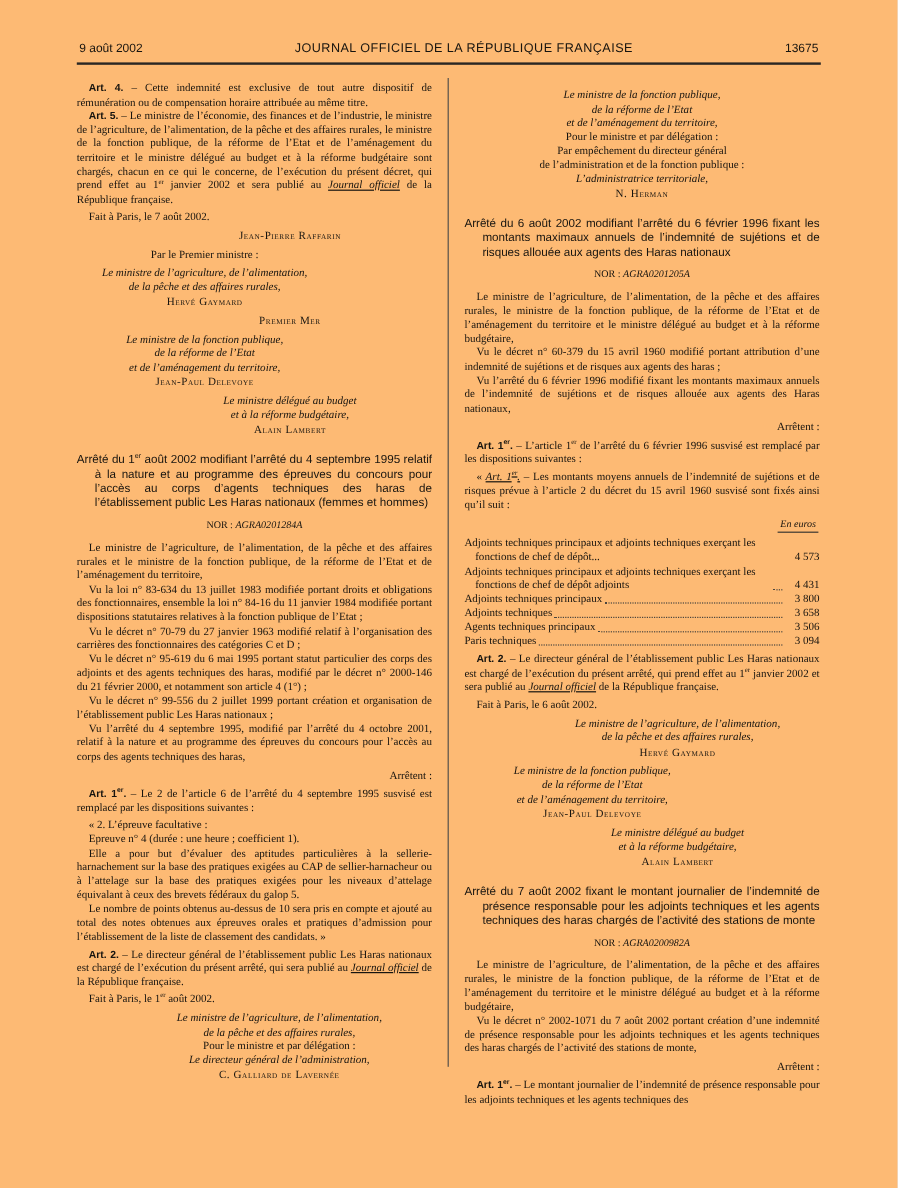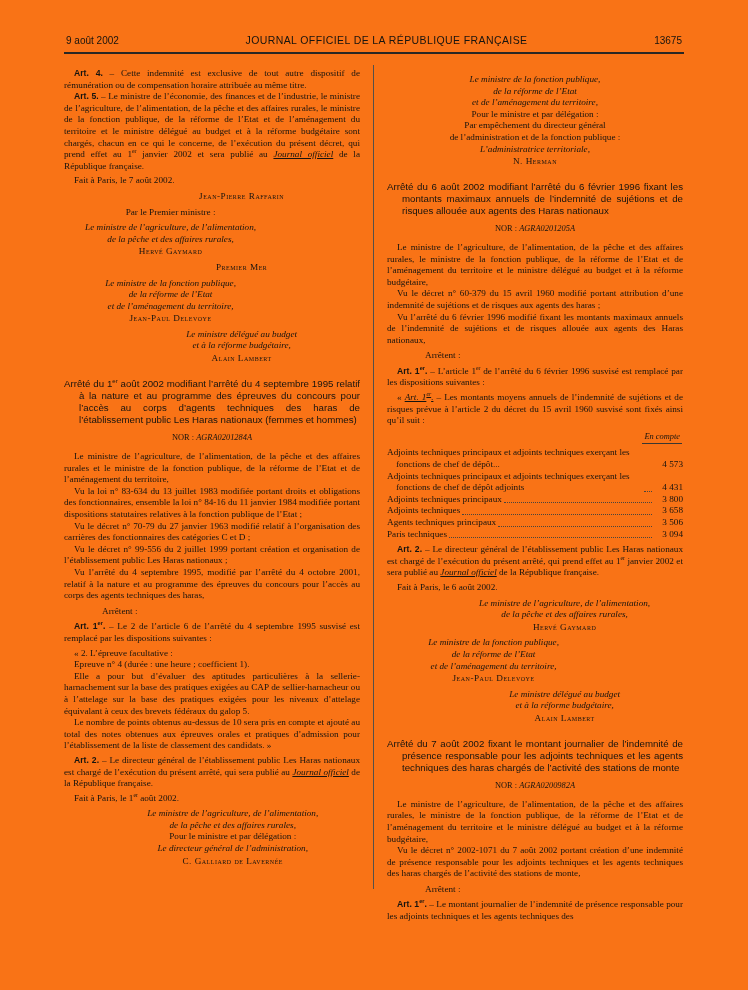--- a/index.html
+++ b/index.html
@@ -1,31 +1,31 @@
 <!DOCTYPE html>
 <html lang="fr"><head>
 <meta charset="utf-8">
 <style>
   * { margin:0; padding:0; box-sizing:border-box; }
   html,body { background:#e9e7e2; }
   body { width:748px; height:990px; font-family:"Liberation Serif", serif; color:#17140f; }
-  .page { position:relative; width:748px; height:990px; background:#f97316; padding:34px 64px 4px 64px; overflow:hidden; }
+  .page { position:relative; width:748px; height:990px; background:#fdba74; padding:34px 64px 4px 64px; overflow:hidden; }
 
   .hdr { display:flex; justify-content:space-between; align-items:flex-end;
          font-family:"Liberation Sans", sans-serif; font-size:10px; padding:0 2px 6px 2px; }
   .hdr .jtitle { font-size:10.5px; letter-spacing:.4px; }
   .hrule { border-top:2.5px solid #2a2724; margin-bottom:9px; }
 
   .cols { display:flex; align-items:stretch; }
   .col { width:296px; font-size:9.2px; line-height:11.6px; text-align:justify; padding-top:5px; }
   .divider { width:1px; background:#55504a; margin:2px 13px 34px 13px; }
 
   .para { text-indent:10px; }
   .fait { margin:3px 0 3px 0; }
-  .arretent { text-align:left; text-indent:38px; margin:4px 0; }
+  .arretent { text-align:right; text-indent:38px; margin:4px 0; }
 
   .heading { font-family:"Liberation Sans", sans-serif; font-weight:normal;
              font-size:9.7px; line-height:12.2px; text-align:justify;
              padding-left:15px; text-indent:-15px; margin-top:13px; }
   .nor { text-align:center; text-indent:0; font-size:8.4px; margin:6px 0 7px 0; }
   .nor-val { font-style:italic; }
 
   .sigblock { margin-top:4px; text-align:center; }
   .sb-left  { width:72%; margin-right:auto; }
   .sb-right { width:80%; margin-left:auto; }
@@ -97,20 +97,21 @@
 
       <h2 class="heading"><span>Arrêté du 1</span><span class="seg-sup">er</span><span> août 2002 modifiant l’arrêté du 4 septembre 1995 relatif à la nature et au programme des épreuves du concours pour l’accès au corps d’agents techniques des haras de l’établissement public Les Haras nationaux (femmes et hommes)</span></h2>
       <p class="nor">
         <span>NOR :</span>
         <span class="nor-val">AGRA0201284A</span>
       </p>
 
       <p class="para">Le ministre de l’agriculture, de l’alimentation, de la pêche et des affaires rurales et le ministre de la fonction publique, de la réforme de l’Etat et de l’aménagement du territoire,</p>
       <p class="para">Vu la loi n° 83-634 du 13 juillet 1983 modifiée portant droits et obligations des fonctionnaires, ensemble la loi n° 84-16 du 11 janvier 1984 modifiée portant dispositions statutaires relatives à la fonction publique de l’Etat ;</p>
       <p class="para">Vu le décret n° 70-79 du 27 janvier 1963 modifié relatif à l’organisation des carrières des fonctionnaires des catégories C et D ;</p>
+      <p class="para">Vu le décret n° 95-619 du 6 mai 1995 portant statut particulier des corps des adjoints et des agents techniques des haras, modifié par le décret n° 2000-146 du 21 février 2000, et notamment son article 4 (1°) ;</p>
       <p class="para">Vu le décret n° 99-556 du 2 juillet 1999 portant création et organisation de l’établissement public Les Haras nationaux ;</p>
       <p class="para">Vu l’arrêté du 4 septembre 1995, modifié par l’arrêté du 4 octobre 2001, relatif à la nature et au programme des épreuves du concours pour l’accès au corps des agents techniques des haras,</p>
       <p class="arretent">Arrêtent :</p>
 
       <p class="para"><span class="seg-b">Art. 1</span><span class="seg-b seg-sup">er</span><span class="seg-b">.</span><span> – Le 2 de l’article 6 de l’arrêté du 4 septembre 1995 susvisé est remplacé par les dispositions suivantes :</span></p>
       <p class="para mt3">« 2. L’épreuve facultative :</p>
       <p class="para">Epreuve n° 4 (durée : une heure ; coefficient 1).</p>
       <p class="para">Elle a pour but d’évaluer des aptitudes particulières à la sellerie-harnachement sur la base des pratiques exigées au CAP de sellier-harnacheur ou à l’attelage sur la base des pratiques exigées pour les niveaux d’attelage équivalant à ceux des brevets fédéraux du galop 5.</p>
       <p class="para">Le nombre de points obtenus au-dessus de 10 sera pris en compte et ajouté au total des notes obtenues aux épreuves orales et pratiques d’admission pour l’établissement de la liste de classement des candidats. »</p>
       <p class="para mt3"><span class="seg-b">Art. 2.</span><span> – Le directeur général de l’établissement public Les Haras nationaux est chargé de l’exécution du présent arrêté, qui sera publié au </span><span class="seg-i">Journal officiel</span><span> de la République française.</span></p>
@@ -147,21 +148,21 @@
         <span class="nor-val">AGRA0201205A</span>
       </p>
 
       <p class="para">Le ministre de l’agriculture, de l’alimentation, de la pêche et des affaires rurales, le ministre de la fonction publique, de la réforme de l’Etat et de l’aménagement du territoire et le ministre délégué au budget et à la réforme budgétaire,</p>
       <p class="para">Vu le décret n° 60-379 du 15 avril 1960 modifié portant attribution d’une indemnité de sujétions et de risques aux agents des haras ;</p>
       <p class="para">Vu l’arrêté du 6 février 1996 modifié fixant les montants maximaux annuels de l’indemnité de sujétions et de risques allouée aux agents des Haras nationaux,</p>
       <p class="arretent">Arrêtent :</p>
       <p class="para"><span class="seg-b">Art. 1</span><span class="seg-b seg-sup">er</span><span class="seg-b">.</span><span> – L’article 1</span><span class="seg-sup">er</span><span> de l’arrêté du 6 février 1996 susvisé est remplacé par les dispositions suivantes :</span></p>
       <p class="para mt3"><span>« </span><span class="seg-i">Art. 1</span><span class="seg-i seg-sup">er</span><span class="seg-i">.</span><span> – Les montants moyens annuels de l’indemnité de sujétions et de risques prévue à l’article 2 du décret du 15 avril 1960 susvisé sont fixés ainsi qu’il suit :</span></p>
 
-      <p class="eneuros"><span>En compte</span></p>
+      <p class="eneuros"><span>En euros</span></p>
 
       <div class="tbl">
         <div class="trow no-leader">
           <span class="tlabel">Adjoints techniques principaux et adjoints techniques exerçant les fonctions de chef de dépôt...</span>
           <span class="tleader"></span>
           <span class="tval">4 573</span>
         </div>
         <div class="trow">
           <span class="tlabel">Adjoints techniques principaux et adjoints techniques exerçant les fonctions de chef de dépôt adjoints</span>
           <span class="tleader"></span>

